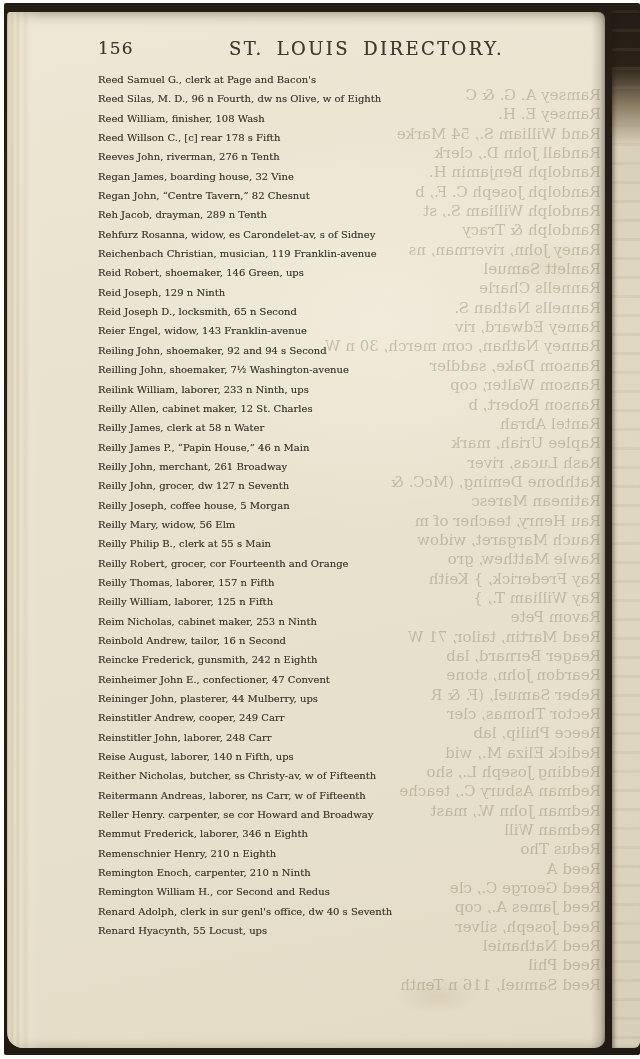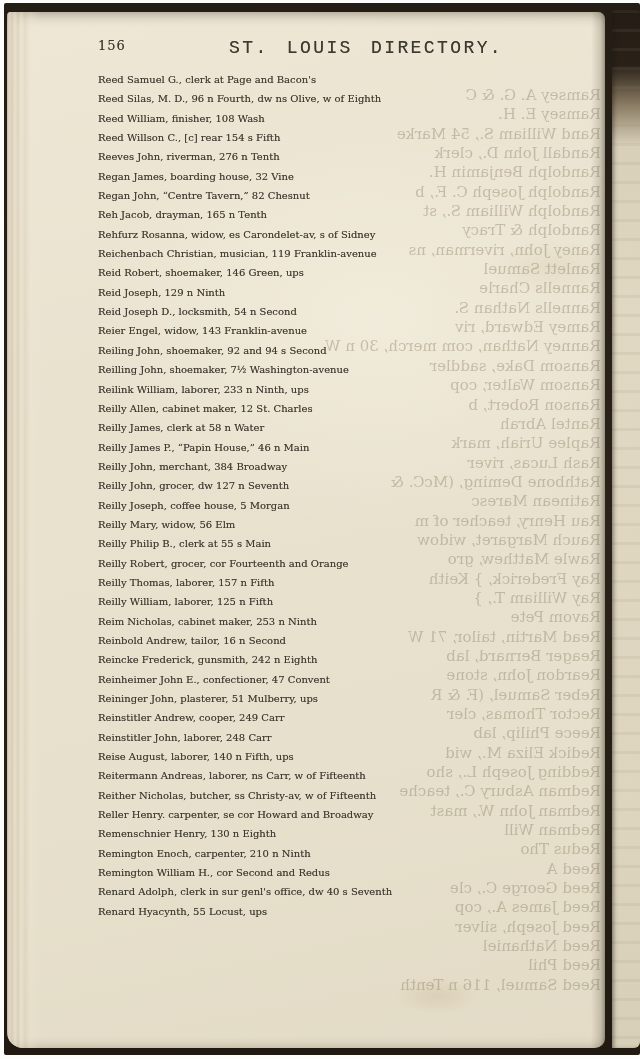--- a/index.html
+++ b/index.html
@@ -46,28 +46,27 @@
     position:absolute;left:612px;top:10px;width:28px;height:1038px;
     background:
       repeating-linear-gradient(180deg, rgba(150,135,105,0.12) 0 3px, rgba(150,135,105,0) 3px 19px),
       linear-gradient(180deg,#241d15 0px,#2a2118 55px,#8a7c63 95px,#d9d0b9 135px,#e0d8c2 300px,#ded5bf 800px,#d8cfb8 100%);
     border-radius:0 3px 6px 0;
     box-shadow:inset 3px 0 5px -2px rgba(30,24,16,0.6);
   }
   .header{position:absolute;left:0;top:26px;width:100%;height:24px;}
   .page-number{
     position:absolute;left:91px;top:0;
-    font-size:13px;color:#3e3930;letter-spacing:1px;
+    font-size:17px;color:#3e3930;letter-spacing:1px;
     text-shadow:0 0 0.5px rgba(62,57,48,0.55);
   }
   .page-title{
     position:absolute;left:222px;top:0;
     font-size:18px;color:#3e3930;letter-spacing:2.4px;word-spacing:5px;
     text-shadow:0 0 0.5px rgba(62,57,48,0.6);
-    font-family:Liberation Mono, monospace;
   }
   .entries{position:absolute;left:91px;top:58px;width:500px;}
   .entry{
     font-size:10px;line-height:19.35px;white-space:nowrap;
     color:#3e3930;text-shadow:0 0 0.45px rgba(62,57,48,0.55);
   }
   
   .ghost-lines{
     position:absolute;right:4px;top:74px;width:470px;
     transform:scaleX(-1);
@@ -90,57 +89,58 @@
 
     <div class="header">
       <span class="page-number">156</span>
       <span class="page-title">ST. LOUIS DIRECTORY.</span>
     </div>
 
     <div class="entries">
         <div class="entry">Reed Samuel G., clerk at Page and Bacon's</div>
         <div class="entry">Reed Silas, M. D., 96 n Fourth, dw ns Olive, w of Eighth</div>
         <div class="entry">Reed William, finisher, 108 Wash</div>
-        <div class="entry">Reed Willson C., [c] rear 154 s Fifth</div>
+        <div class="entry">Reed Willson C., [c] rear 178 s Fifth</div>
         <div class="entry">Reeves John, riverman, 276 n Tenth</div>
         <div class="entry">Regan James, boarding house, 32 Vine</div>
         <div class="entry">Regan John, “Centre Tavern,” 82 Chesnut</div>
-        <div class="entry">Reh Jacob, drayman, 165 n Tenth</div>
+        <div class="entry">Reh Jacob, drayman, 289 n Tenth</div>
         <div class="entry">Rehfurz Rosanna, widow, es Carondelet-av, s of Sidney</div>
         <div class="entry">Reichenbach Christian, musician, 119 Franklin-avenue</div>
         <div class="entry">Reid Robert, shoemaker, 146 Green, ups</div>
         <div class="entry">Reid Joseph, 129 n Ninth</div>
-        <div class="entry">Reid Joseph D., locksmith, 54 n Second</div>
+        <div class="entry">Reid Joseph D., locksmith, 65 n Second</div>
         <div class="entry">Reier Engel, widow, 143 Franklin-avenue</div>
         <div class="entry">Reiling John, shoemaker, 92 and 94 s Second</div>
         <div class="entry">Reilling John, shoemaker, 7½ Washington-avenue</div>
         <div class="entry">Reilink William, laborer, 233 n Ninth, ups</div>
         <div class="entry">Reilly Allen, cabinet maker, 12 St. Charles</div>
         <div class="entry">Reilly James, clerk at 58 n Water</div>
         <div class="entry">Reilly James P., “Papin House,” 46 n Main</div>
-        <div class="entry">Reilly John, merchant, 384 Broadway</div>
+        <div class="entry">Reilly John, merchant, 261 Broadway</div>
         <div class="entry">Reilly John, grocer, dw 127 n Seventh</div>
         <div class="entry">Reilly Joseph, coffee house, 5 Morgan</div>
         <div class="entry">Reilly Mary, widow, 56 Elm</div>
         <div class="entry">Reilly Philip B., clerk at 55 s Main</div>
         <div class="entry">Reilly Robert, grocer, cor Fourteenth and Orange</div>
         <div class="entry">Reilly Thomas, laborer, 157 n Fifth</div>
         <div class="entry">Reilly William, laborer, 125 n Fifth</div>
         <div class="entry">Reim Nicholas, cabinet maker, 253 n Ninth</div>
         <div class="entry">Reinbold Andrew, tailor, 16 n Second</div>
         <div class="entry">Reincke Frederick, gunsmith, 242 n Eighth</div>
         <div class="entry">Reinheimer John E., confectioner, 47 Convent</div>
-        <div class="entry">Reininger John, plasterer, 51 Mulberry, ups</div>
+        <div class="entry">Reininger John, plasterer, 44 Mulberry, ups</div>
         <div class="entry">Reinstitler Andrew, cooper, 249 Carr</div>
         <div class="entry">Reinstitler John, laborer, 248 Carr</div>
         <div class="entry">Reise August, laborer, 140 n Fifth, ups</div>
+        <div class="entry">Reither Nicholas, butcher, ss Christy-av, w of Fifteenth</div>
         <div class="entry">Reitermann Andreas, laborer, ns Carr, w of Fifteenth</div>
-        <div class="entry">Reither Nicholas, butcher, ss Christy-av, w of Fifteenth</div>
         <div class="entry">Reller Henry. carpenter, se cor Howard and Broadway</div>
-        <div class="entry">Remenschnier Henry, 130 n Eighth</div>
+        <div class="entry">Remmut Frederick, laborer, 346 n Eighth</div>
+        <div class="entry">Remenschnier Henry, 210 n Eighth</div>
         <div class="entry">Remington Enoch, carpenter, 210 n Ninth</div>
         <div class="entry">Remington William H., cor Second and Redus</div>
         <div class="entry">Renard Adolph, clerk in sur genl's office, dw 40 s Seventh</div>
         <div class="entry">Renard Hyacynth, 55 Locust, ups</div>
       </div>
 
     <div class="ghost-lines">
         <div class="ghost-line">Ramsey A. G. &amp; C</div>
         <div class="ghost-line">Ramsey E. H.</div>
         <div class="ghost-line">Rand William S., 54 Marke</div>

